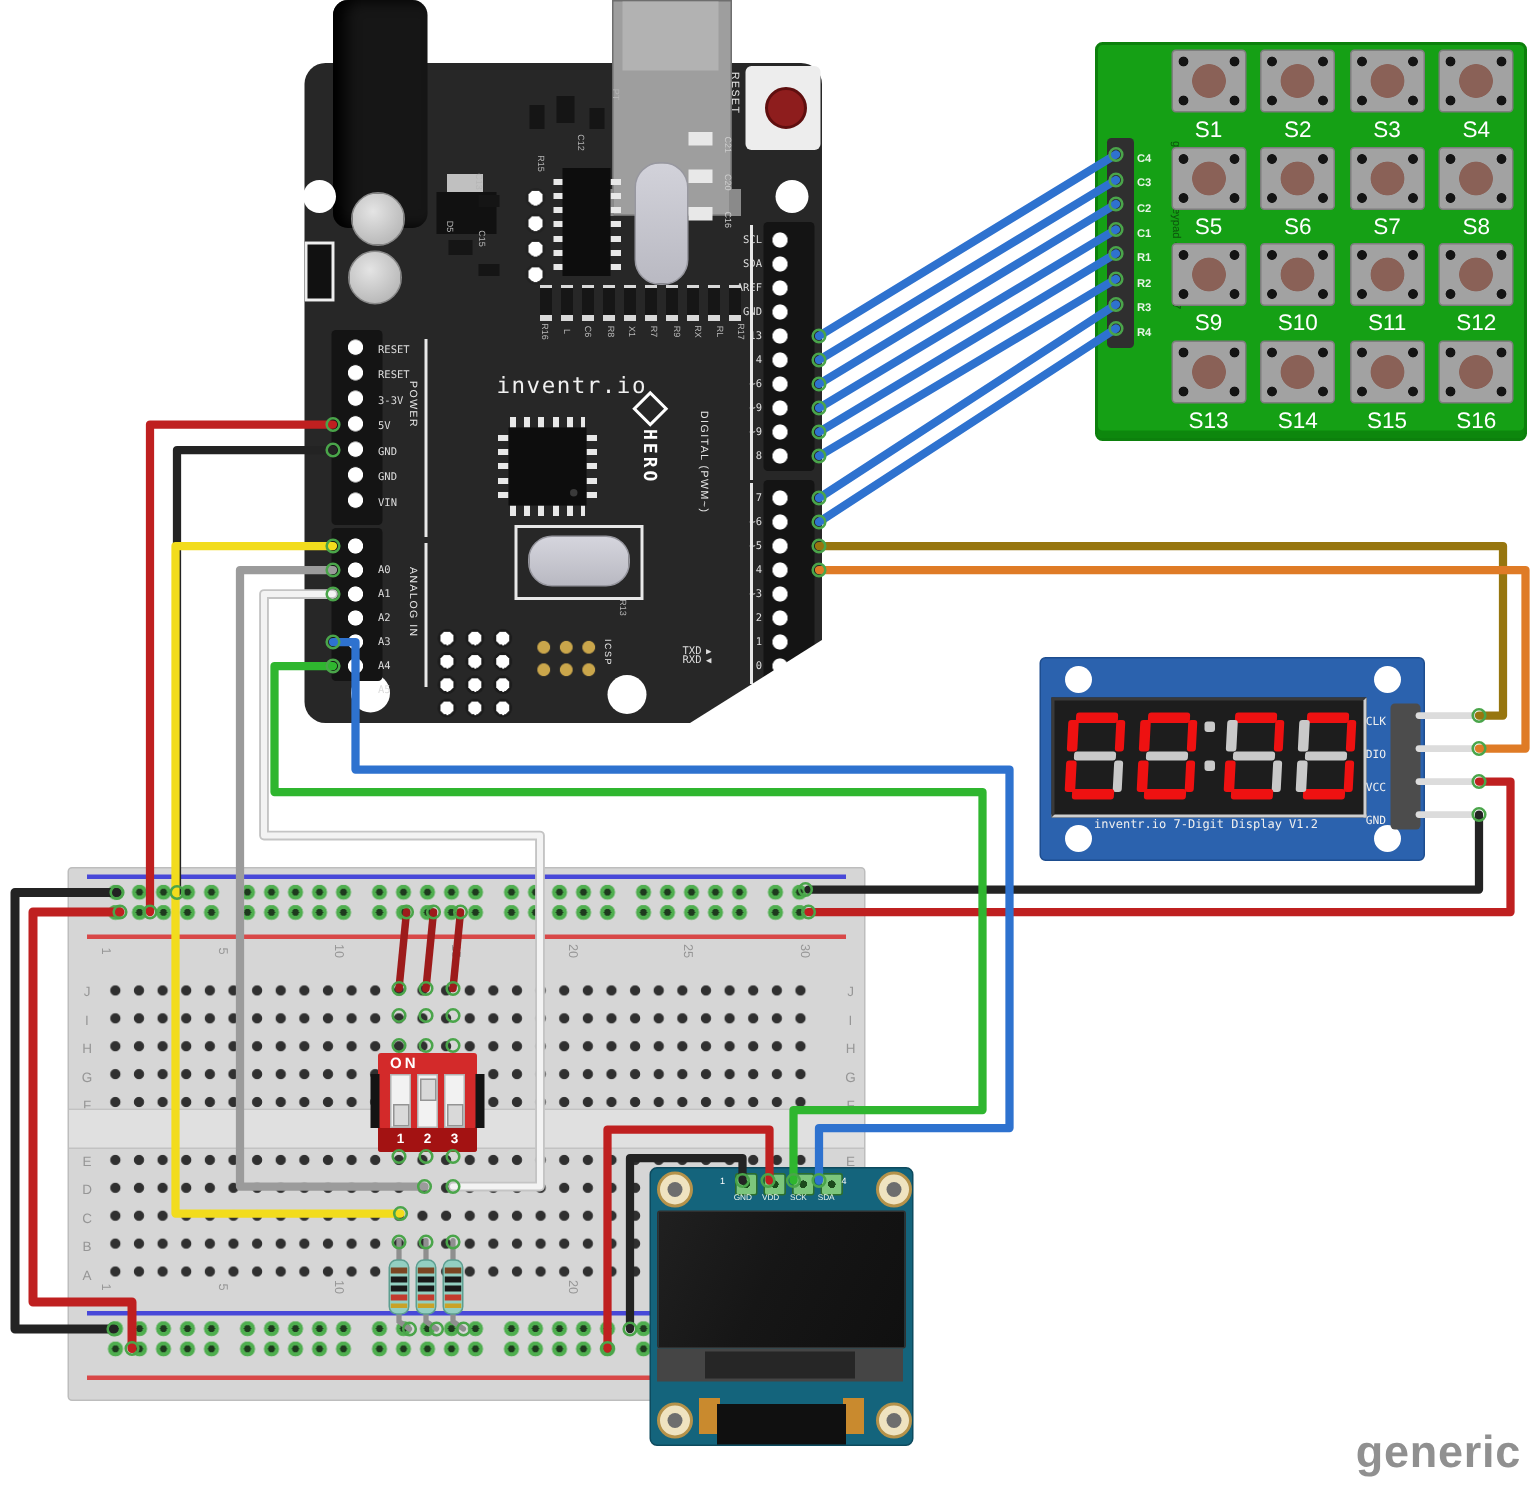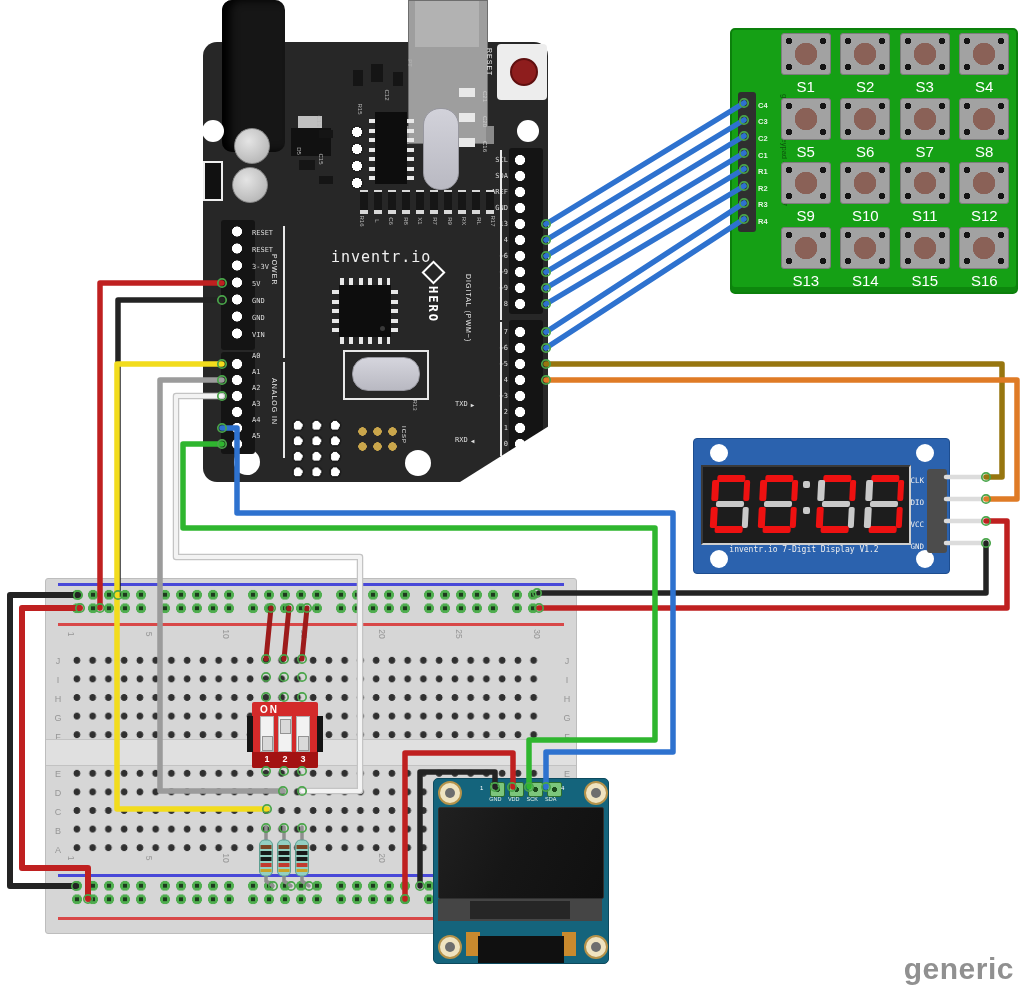--- a/index.html
+++ b/index.html
@@ -342,21 +342,21 @@
       <span>5V</span>
       <span>GND</span>
       <span>GND</span>
       <span>VIN</span>
     </div>
   <div class="sep" style="left:80px;top:184px;height:132px"></div>
   <span class="abs vtext" style="left:68px;top:212px">POWER</span>
 
   <div class="hstrip" style="left:18px;top:310px;width:34px;height:102px"></div>
   <div class="holes holes16" style="left:27px;top:314px;height:96px"></div>
-  <div class="pl h16" style="left:49px;top:306px">
+  <div class="pl h16" style="left:49px;top:330px">
       <span>A0</span>
       <span>A1</span>
       <span>A2</span>
       <span>A3</span>
       <span>A4</span>
       <span>A5</span>
     </div>
   <div class="sep" style="left:80px;top:320px;height:96px"></div>
   <span class="abs vtext" style="left:68px;top:336px">ANALOG IN</span>
 
@@ -451,21 +451,21 @@
   <span class="smdbit" style="left:116px;top:134px;width:14px;height:8px"></span>
 
   <span class="mref" style="left:203px;top:18px">PT</span>
   <span class="mref" style="left:178px;top:50px" ind="">C12</span>
   <span class="mref" style="left:151px;top:64px">R15</span>
   <span class="mref" style="left:110px;top:76px">C13</span>
   <span class="mref" style="left:92px;top:106px">D5</span>
   <span class="mref" style="left:112px;top:114px">C15</span>
   <span class="mref" style="left:206px;top:360px">R13</span>
 
-  <div class="txrx" style="left:252px;top:358px">
+  <div class="txrx" style="left:252px;top:388px">
       <span>TXD</span>
       <b>▶</b>
     </div>
   <div class="txrx" style="left:252px;top:394px">
       <span>RXD</span>
       <b>◀</b>
     </div>
 </div>
 
 <div id="keypad" class="abs">

